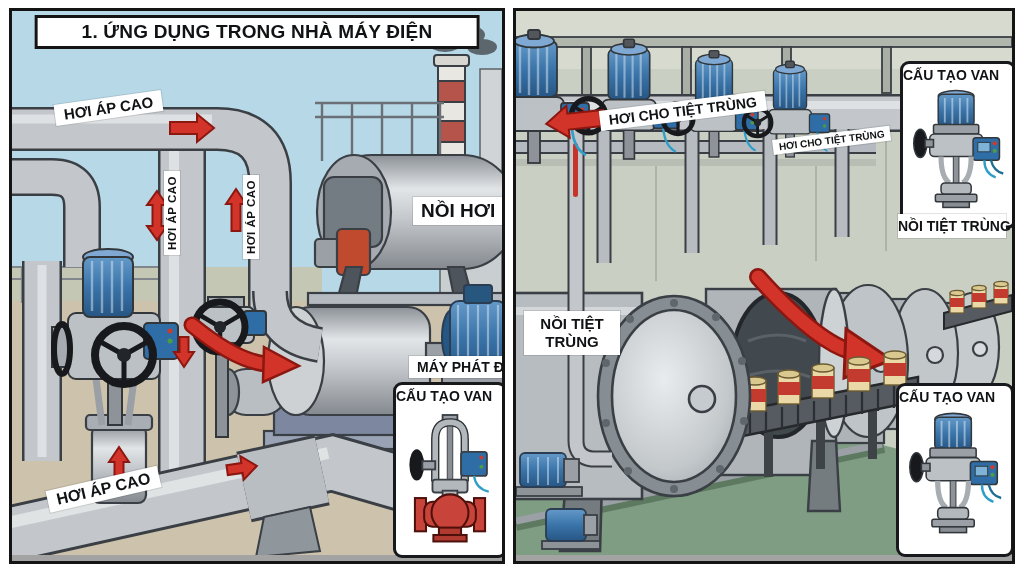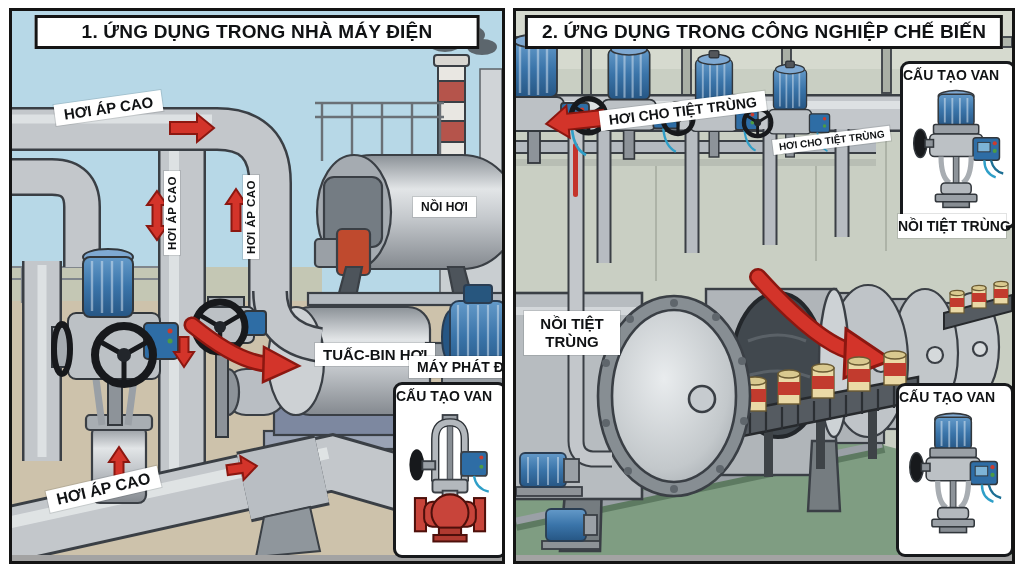--- a/index.html
+++ b/index.html
@@ -221,22 +221,21 @@
         <path d="M180,314 Q224,350 254,353" stroke="#d3342a" stroke-width="12" fill="none" stroke-linecap="round"></path>
         <polygon points="252,336 287,355 251,371" fill="#d3342a" stroke="#8c1710" stroke-width="2.5"></polygon>
       </g>
     </svg>
 
     <div class="ptitle wide">1. ỨNG DỤNG TRONG NHÀ MÁY ĐIỆN</div>
 
     <div class="alabel" style="left:43px;top:94px;font-size:15px;transform:rotate(-8deg);">HƠI ÁP CAO</div>
     <div class="vlabel" style="left:152px;top:160px;">HƠI ÁP CAO</div>
     <div class="vlabel" style="left:231px;top:164px;">HƠI ÁP CAO</div>
-    <div class="plabel" style="left:401px;top:186px;font-size:12px;">NỒI HƠI</div>
-    <div class="plabel" style="left:303px;top:332px;font-size:15px;">TUẤC-BIN HƠI</div>
+    <div class="plabel" style="left:401px;top:186px;font-size:19px;">NỒI HƠI</div>
     <div class="plabel" style="left:397px;top:345px;font-size:14px;">MÁY PHÁT ĐIỆN</div>
     <div class="alabel" style="left:36px;top:480px;font-size:16px;transform:rotate(-13deg);">HƠI ÁP CAO</div>
 
     <div class="inset" style="left:381px;top:371px;width:108px;height:170px;">
       <div class="ititle">CẤU TẠO VAN</div>
       <svg width="96" height="138" viewBox="0 0 104 146">
         <g stroke="#3a3f45" stroke-width="2">
           <rect x="44" y="8" width="16" height="10" fill="#9aa0a6"></rect>
           <path d="M36,80 V34 Q36,16 52,16 Q68,16 68,34 V80" fill="none" stroke="#2c3136" stroke-width="9"></path>
           <path d="M36,80 V34 Q36,16 52,16 Q68,16 68,34 V80" fill="none" stroke="#b3b8bd" stroke-width="6"></path>
@@ -418,21 +417,20 @@
       <g>
         <use href="#sym-vasm" x="-70" y="-140" width="150" height="150" transform="translate(18,152)"></use>
         <use href="#sym-vasm" x="-70" y="-140" width="150" height="150" transform="translate(113,148) scale(0.9)"></use>
         <use href="#sym-vasm" x="-70" y="-140" width="150" height="150" transform="translate(198,146) scale(0.8)"></use>
         <use href="#sym-vasm" x="-70" y="-140" width="150" height="150" transform="translate(274,146) scale(0.72)"></use>
       </g>
 
       <path d="M30,110 l22,-16 v8 h36 v16 h-36 v8 z" transform="rotate(-6 58 110)" fill="#d3342a" stroke="#8c1710" stroke-width="2"></path>
     </svg>
 
-    <div class="ptitle">2. ỨNG DỤNG TRONG CÔNG NGHIỆP CHẾ BIẾN</div>
 
     <div class="alabel" style="left:84px;top:100px;font-size:14px;transform:rotate(-7deg);">HƠI CHO TIỆT TRÙNG</div>
     <div class="alabel" style="left:257px;top:129px;font-size:10px;transform:rotate(-7deg);padding:2px 6px;">HƠI CHO TIỆT TRÙNG</div>
     <div class="plabel" style="left:8px;top:300px;width:92px;font-size:15px;text-align:center;white-space:normal;line-height:1.2;padding:4px 2px;">NỒI TIỆT TRÙNG</div>
     <div class="plabel" style="left:382px;top:203px;width:108px;font-size:14px;text-align:center;padding:4px 0;z-index:6;">NỒI TIỆT TRÙNG</div>
 
     <div class="inset" style="left:384px;top:50px;width:110px;height:162px;">
       <div class="ititle">CẤU TẠO VAN</div>
       <svg width="98" height="128" viewBox="0 0 104 132">
         <use href="#sym-valve-blue"></use>

